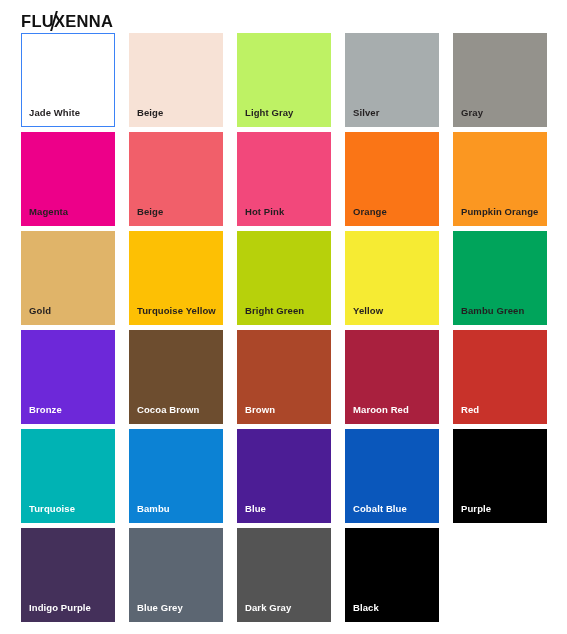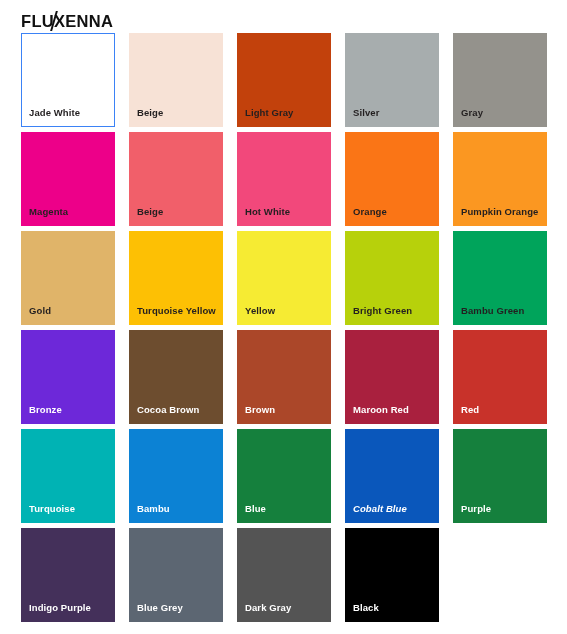--- a/index.html
+++ b/index.html
@@ -101,55 +101,55 @@
     <span class="brand-text"><span>FLU</span><span class="brand-x">X</span><span>ENNA</span></span>
   </div>
 
   <div class="grid">
       <div class="swatch bordered" style="background-color: rgb(255, 255, 255);">
         <span class="swatch-label label-dark">Jade White</span>
       </div>
       <div class="swatch" style="background-color: rgb(247, 226, 214);">
         <span class="swatch-label label-dark">Beige</span>
       </div>
-      <div class="swatch" style="background-color: #c2410c;">
+      <div class="swatch" style="background-color: #bef264;">
         <span class="swatch-label label-dark">Light Gray</span>
       </div>
       <div class="swatch" style="background-color: rgb(167, 173, 174);">
         <span class="swatch-label label-dark">Silver</span>
       </div>
       <div class="swatch" style="background-color: rgb(148, 146, 140);">
         <span class="swatch-label label-dark">Gray</span>
       </div>
       <div class="swatch" style="background-color: rgb(237, 0, 137);">
         <span class="swatch-label label-dark">Magenta</span>
       </div>
       <div class="swatch" style="background-color: rgb(241, 95, 106);">
         <span class="swatch-label label-dark">Beige</span>
       </div>
       <div class="swatch" style="background-color: rgb(242, 72, 123);">
-        <span class="swatch-label label-dark">Hot White</span>
+        <span class="swatch-label label-dark">Hot Pink</span>
       </div>
       <div class="swatch" style="background-color: rgb(250, 117, 22);">
         <span class="swatch-label label-dark">Orange</span>
       </div>
       <div class="swatch" style="background-color: rgb(251, 151, 33);">
         <span class="swatch-label label-dark">Pumpkin Orange</span>
       </div>
       <div class="swatch" style="background-color: rgb(224, 180, 105);">
         <span class="swatch-label label-dark">Gold</span>
       </div>
       <div class="swatch" style="background-color: rgb(253, 192, 4);">
         <span class="swatch-label label-dark">Turquoise Yellow</span>
       </div>
+      <div class="swatch" style="background-color: rgb(183, 209, 11);">
+        <span class="swatch-label label-dark">Bright Green</span>
+      </div>
       <div class="swatch" style="background-color: rgb(246, 235, 51);">
         <span class="swatch-label label-dark">Yellow</span>
-      </div>
-      <div class="swatch" style="background-color: rgb(183, 209, 11);">
-        <span class="swatch-label label-dark">Bright Green</span>
       </div>
       <div class="swatch" style="background-color: rgb(0, 164, 91);">
         <span class="swatch-label label-dark">Bambu Green</span>
       </div>
       <div class="swatch" style="background-color: #6d28d9;">
         <span class="swatch-label label-light">Bronze</span>
       </div>
       <div class="swatch" style="background-color: rgb(109, 77, 47);">
         <span class="swatch-label label-light">Cocoa Brown</span>
       </div>
@@ -161,27 +161,27 @@
       </div>
       <div class="swatch" style="background-color: rgb(200, 50, 42);">
         <span class="swatch-label label-light">Red</span>
       </div>
       <div class="swatch" style="background-color: rgb(0, 179, 180);">
         <span class="swatch-label label-light">Turquoise</span>
       </div>
       <div class="swatch" style="background-color: rgb(12, 130, 212);">
         <span class="swatch-label label-light">Bambu</span>
       </div>
-      <div class="swatch" style="background-color: #15803d;">
+      <div class="swatch" style="background-color: #4c1d95;">
         <span class="swatch-label label-light">Blue</span>
       </div>
-      <div class="swatch" style="background-color: rgb(10, 87, 187); font-style: italic;">
+      <div class="swatch" style="background-color: rgb(10, 87, 187);">
         <span class="swatch-label label-light">Cobalt Blue</span>
       </div>
-      <div class="swatch" style="background-color: #15803d; text-decoration: underline;">
+      <div class="swatch" style="background-color: #000000; text-decoration: underline;">
         <span class="swatch-label label-light">Purple</span>
       </div>
       <div class="swatch" style="background-color: rgb(68, 48, 90);">
         <span class="swatch-label label-light">Indigo Purple</span>
       </div>
       <div class="swatch" style="background-color: rgb(92, 102, 114);">
         <span class="swatch-label label-light">Blue Grey</span>
       </div>
       <div class="swatch" style="background-color: rgb(84, 84, 84);">
         <span class="swatch-label label-light">Dark Gray</span>

